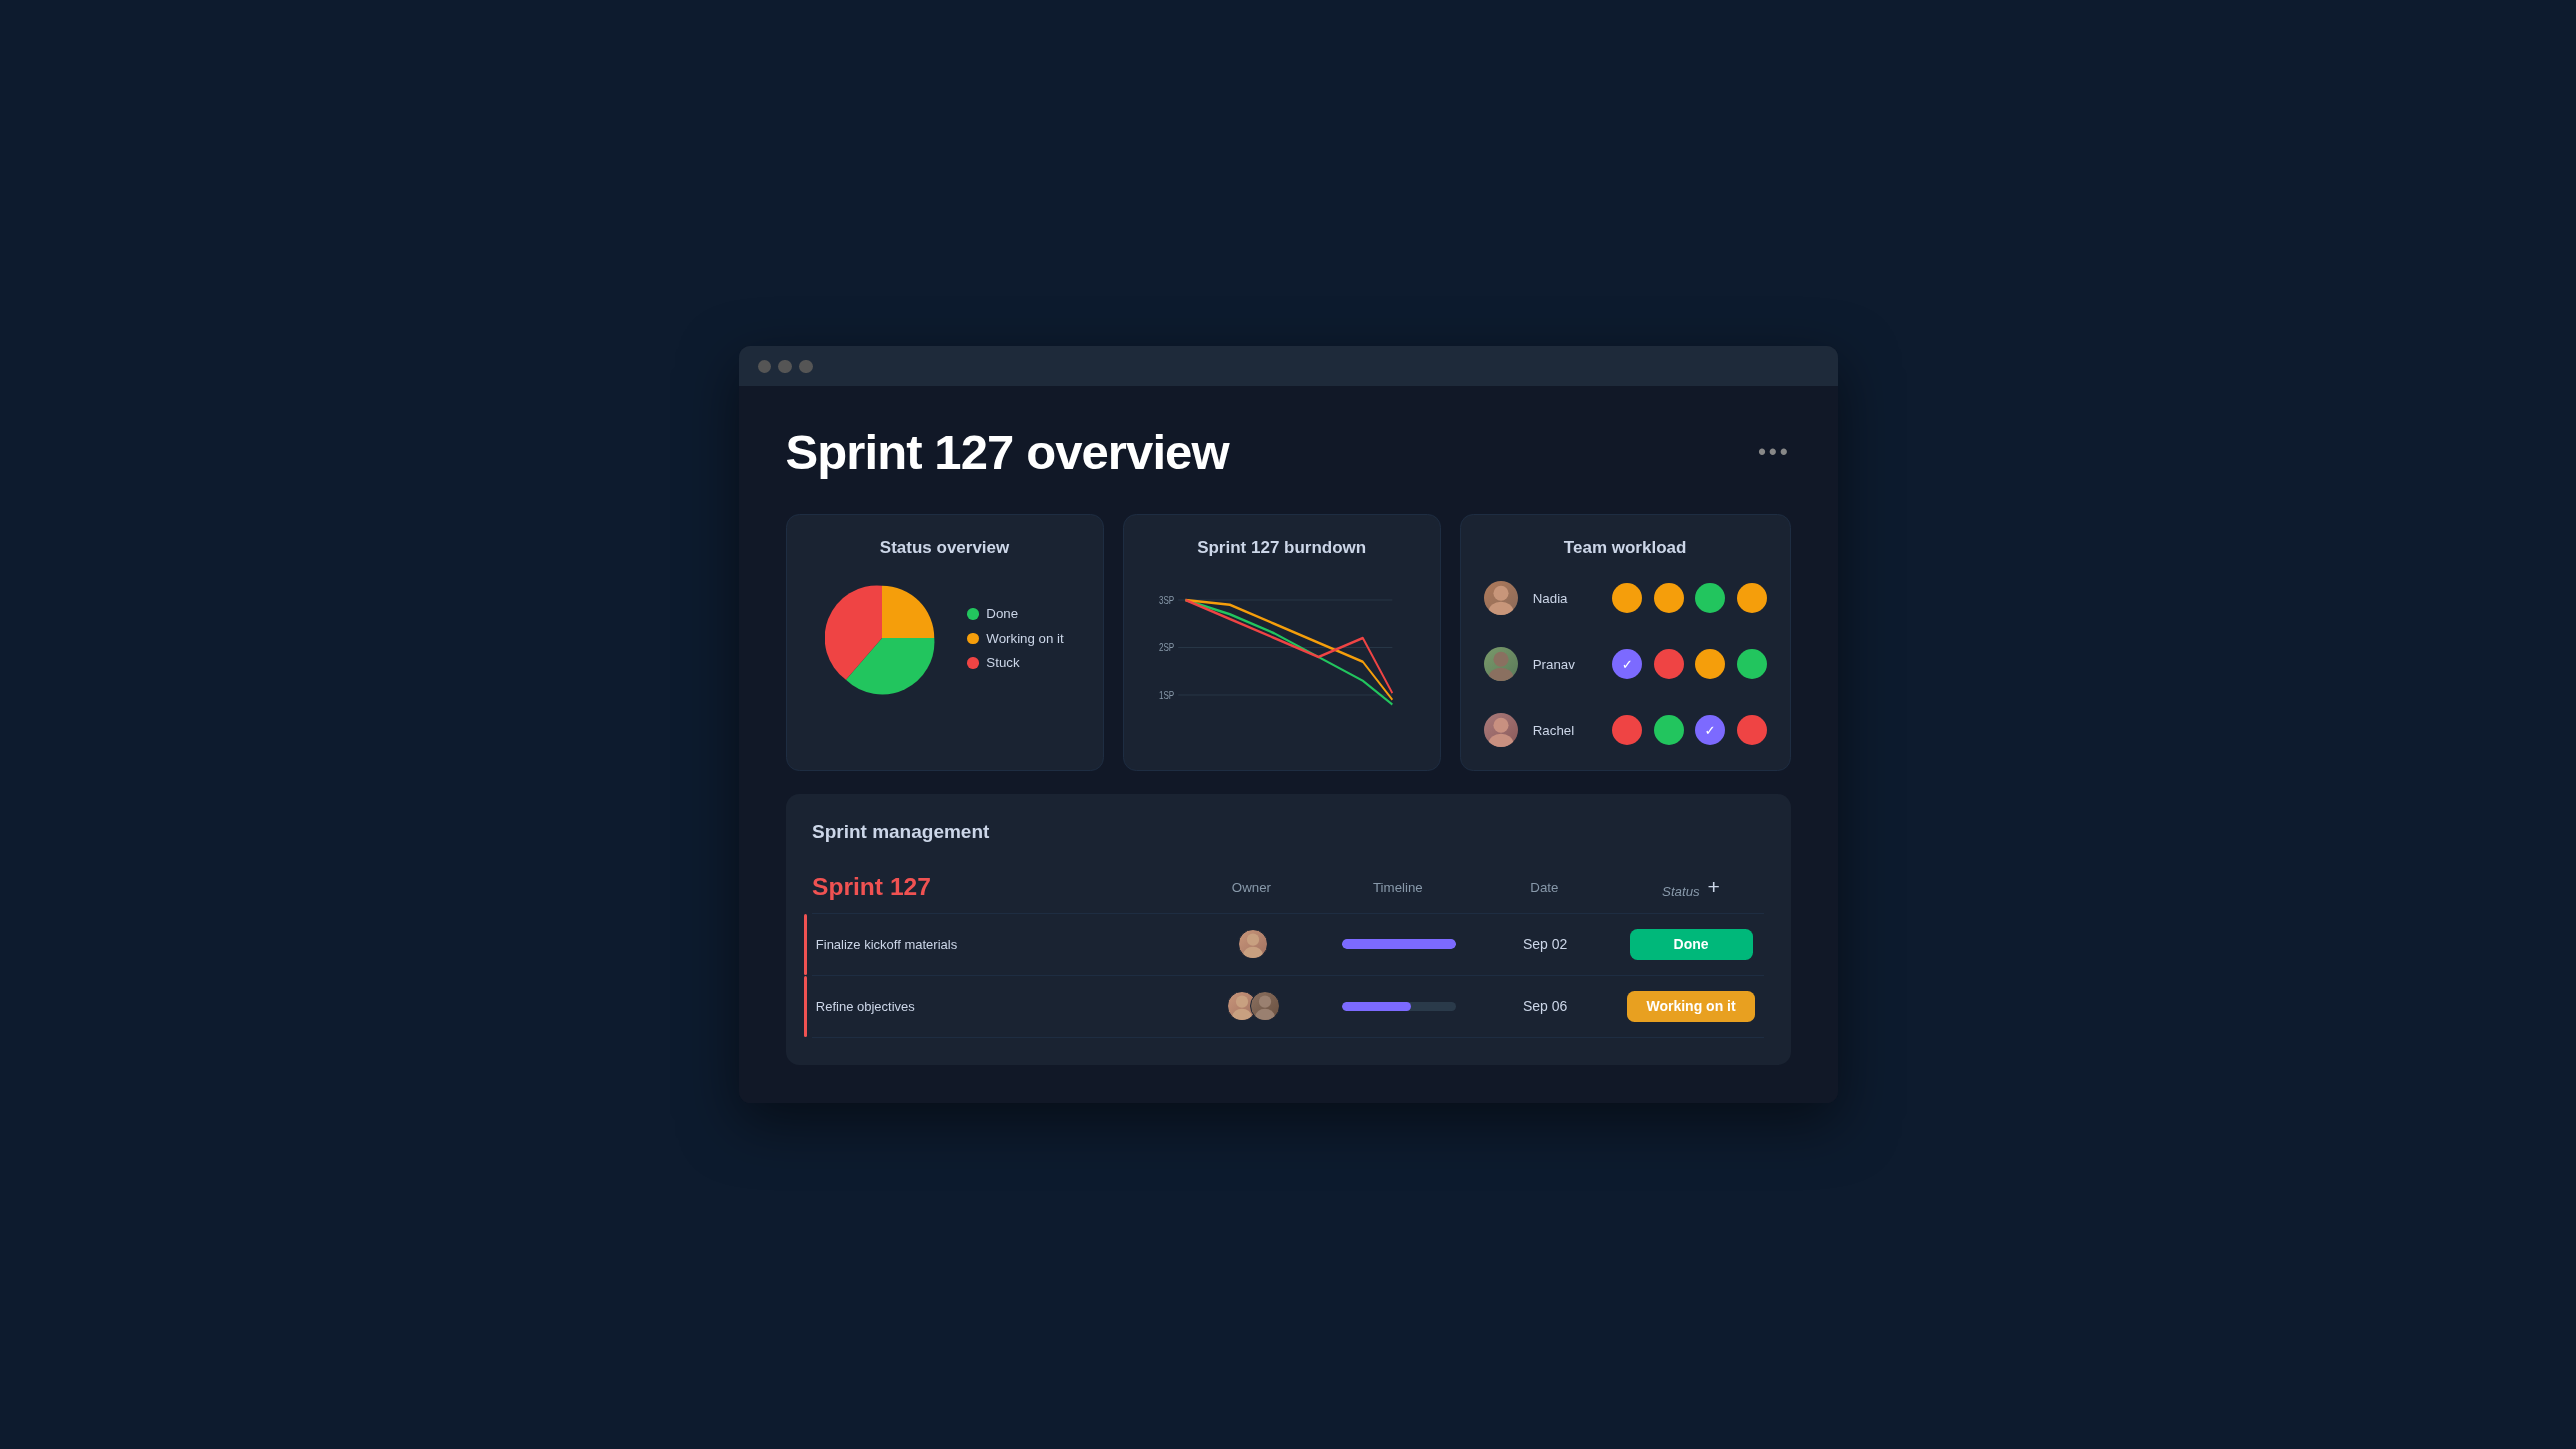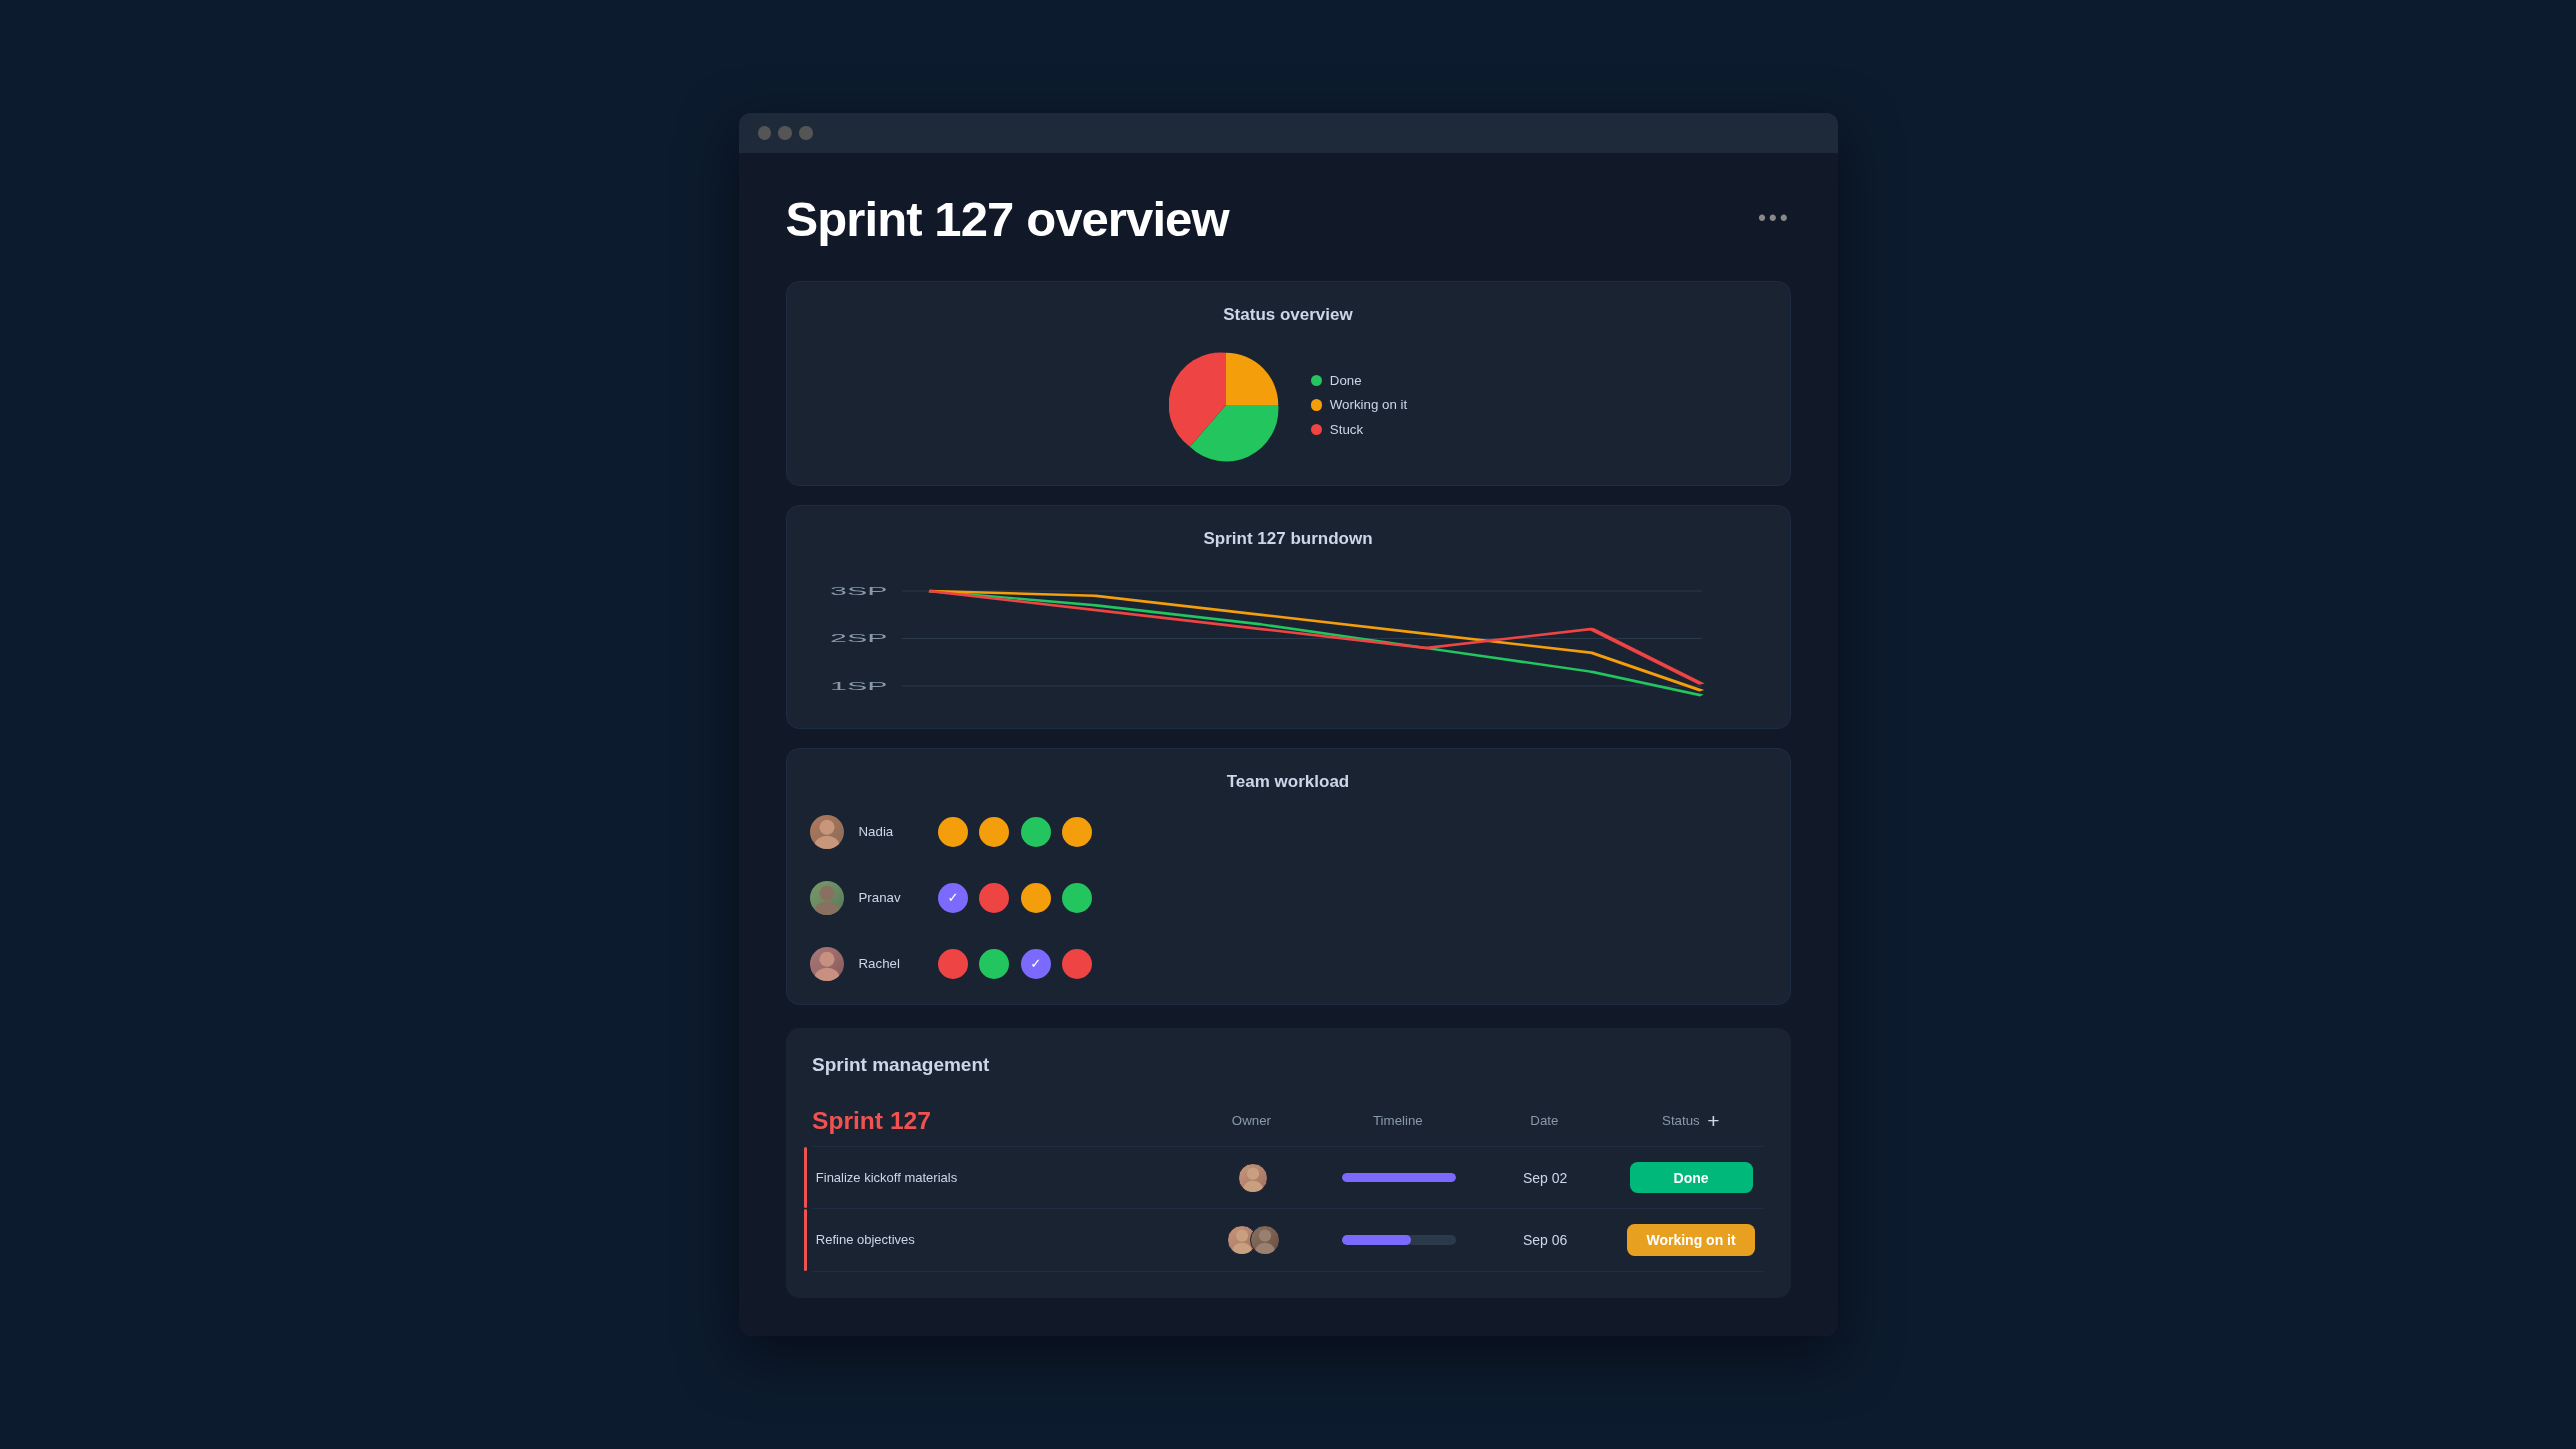--- a/index.html
+++ b/index.html
@@ -56,21 +56,21 @@
     .more-dots {
       color: #888;
       font-size: 23px;
       letter-spacing: 2.8px;
       cursor: pointer;
     }
 
     
     .cards-row {
       display: grid;
-      grid-template-columns: 1fr;
+      grid-template-columns: 1fr 1fr 1fr;
       gap: 19px;
       margin-bottom: 23px;
     }
 
     .card {
       background: #1a2332;
       border-radius: 13.3px;
       padding: 23px;
       border: 0.9px solid #1e2d42;
     }
@@ -205,23 +205,24 @@
 
     .col-header {
       flex: 1;
       font-size: 13.3px;
       color: #8899aa;
       text-align: center;
     }
 
     .col-header.status-col {
       display: flex;
-      align-items: center;
+      align-items: flex-end;
       justify-content: center;
       gap: 7.6px;
+      font-style: italic;
     }
 
     .add-btn {
       color: #ccd6e8;
       font-size: 21px;
       cursor: pointer;
     }
 
     .task-row {
       display: flex;

